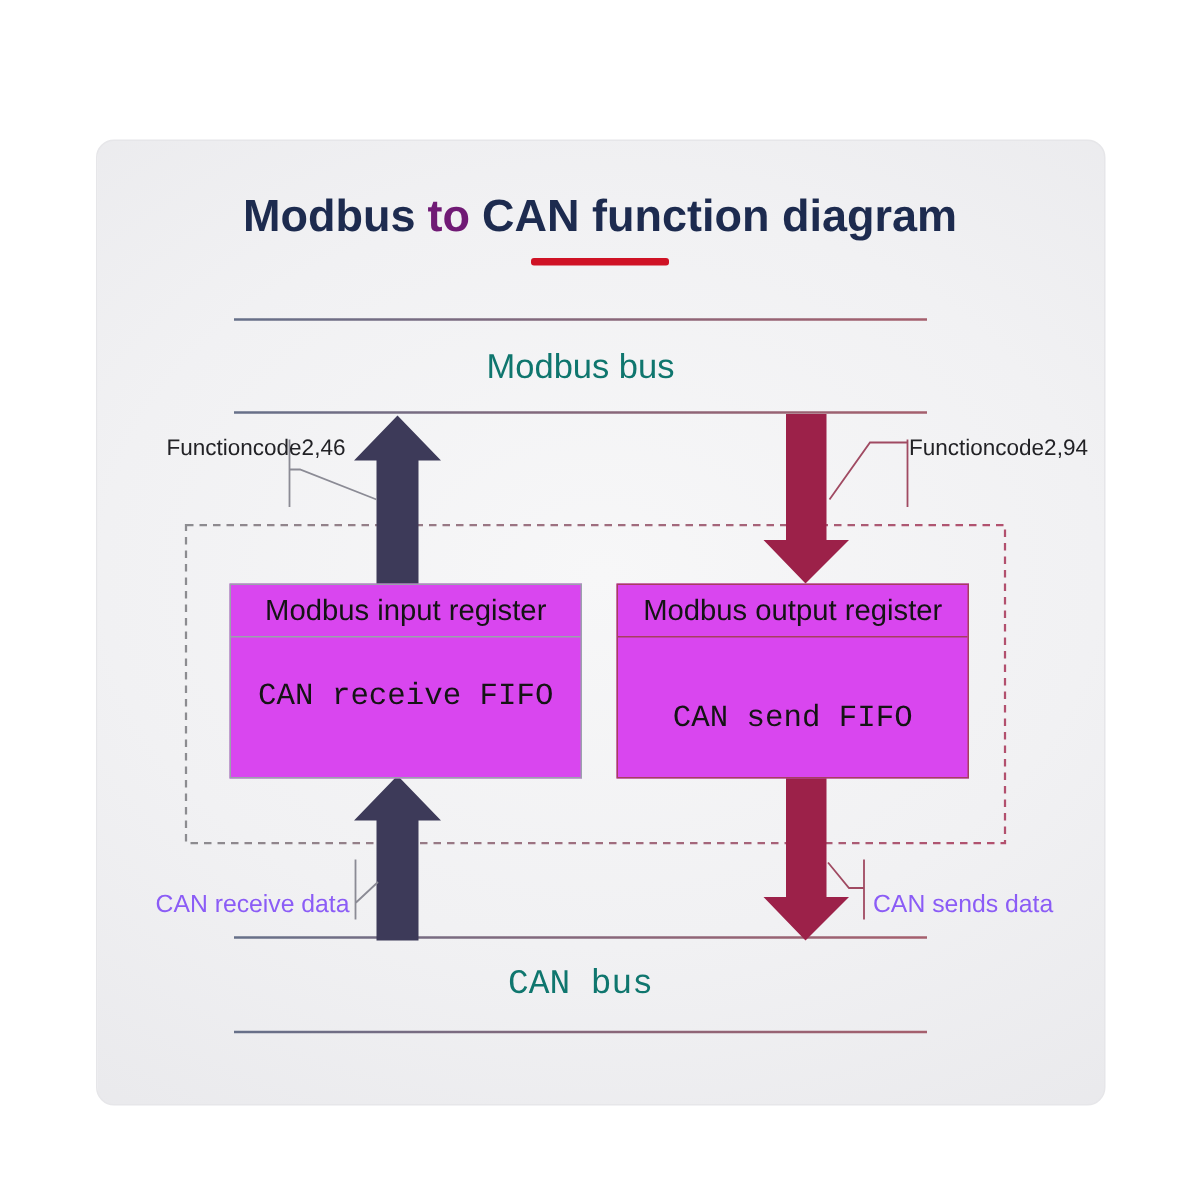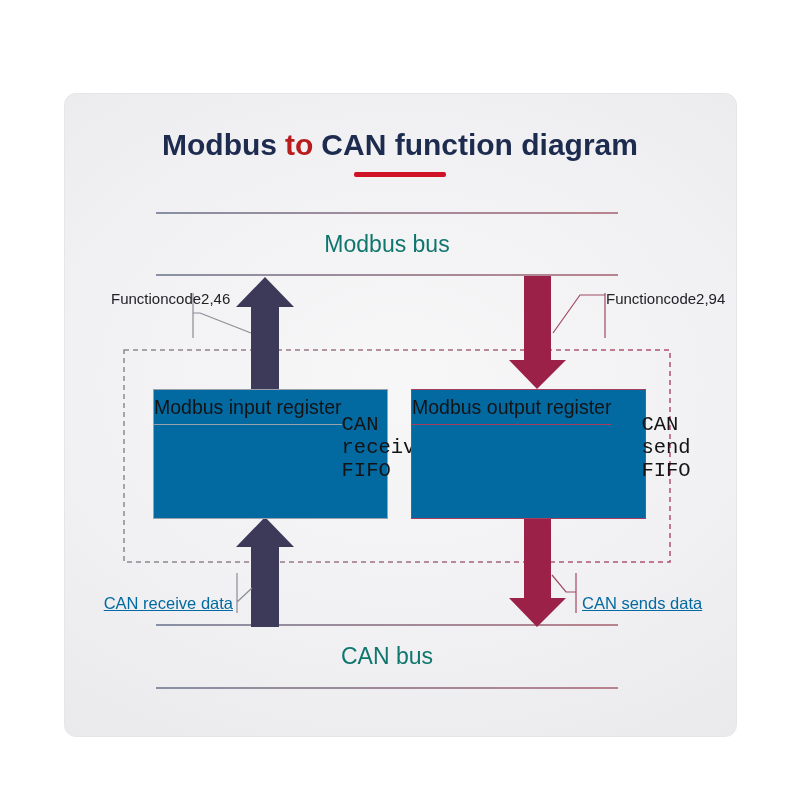--- a/index.html
+++ b/index.html
@@ -4,39 +4,39 @@
 <style>
   html,body{margin:0;padding:0;background:#ffffff;}
   .canvas{position:relative;width:800px;height:800px;background:#ffffff;
           font-family:"Liberation Sans",sans-serif;overflow:hidden;}
   .card{position:absolute;left:64px;top:93px;width:671px;height:642px;border-radius:12px;
         background:radial-gradient(90% 70% at 50% 45%, #f7f7f8 0%, #f1f1f3 55%, #e9e9ec 100%);
         border:1px solid #e6e6e9;}
   .layer{position:absolute;left:0;top:0;width:800px;height:800px;}
   .title{position:absolute;left:0;top:128px;width:800px;text-align:center;
          font-size:30px;font-weight:700;letter-spacing:0px;color:#1d2b4f;white-space:nowrap;}
-  .t-red{color:#b91c1c;margin:0 8px;}
+  .t-red{color:#701a75;margin:0 8px;}
   .underline{position:absolute;left:354px;top:172px;width:92px;height:5px;background:#cf1225;border-radius:2px;}
   .bus-label{position:absolute;left:156px;width:462px;text-align:center;font-size:23px;color:#0f766e;}
   .bus-label.modbus{top:231px;}
-  .bus-label.can{top:643px;}
+  .bus-label.can{top:643px;font-family:Liberation Mono, monospace;}
   .fc-label{position:absolute;width:80px;display:flex;flex-direction:row;align-items:center;
             font-size:15px;line-height:15px;color:#222226;}
   .fc-left{left:111px;top:291px;}
   .fc-right{left:606px;top:291px;}
-  .reg-box{position:absolute;width:233px;height:128px;background:#0369a1;display:flex;flex-direction:row;}
+  .reg-box{position:absolute;width:233px;height:128px;background:#d946ef;display:flex;flex-direction:column;}
   .reg-box.left{left:153px;top:389px;border:1.4px solid #9ba1ac;}
   .reg-box.right{left:411px;top:389px;border:1.4px solid #a63f5f;gap:30px;}
   .reg-head{height:34px;display:flex;align-items:center;justify-content:center;
             font-size:19.5px;color:#141414;flex:0 0 auto;}
   .reg-box.left .reg-head{border-bottom:1.2px solid #9ba1ac;}
   .reg-box.right .reg-head{border-bottom:1.2px solid #a63f5f;}
   .reg-body{flex:1;display:flex;align-items:center;justify-content:center;
             font-size:20.5px;color:#141414;padding-bottom:14px;font-family:Liberation Mono, monospace;}
-  .data-label{position:absolute;top:594px;font-size:16.5px;color:#0369a1;white-space:nowrap;text-decoration:underline;}
+  .data-label{position:absolute;top:594px;font-size:16.5px;color:#8b5cf6;white-space:nowrap;}
   .data-label.receive{left:95px;width:138px;text-align:right;}
   .data-label.send{left:582px;text-align:left;}
 </style>
 </head>
 <body>
 
 <div class="canvas">
 
   <div class="card"></div>
 

